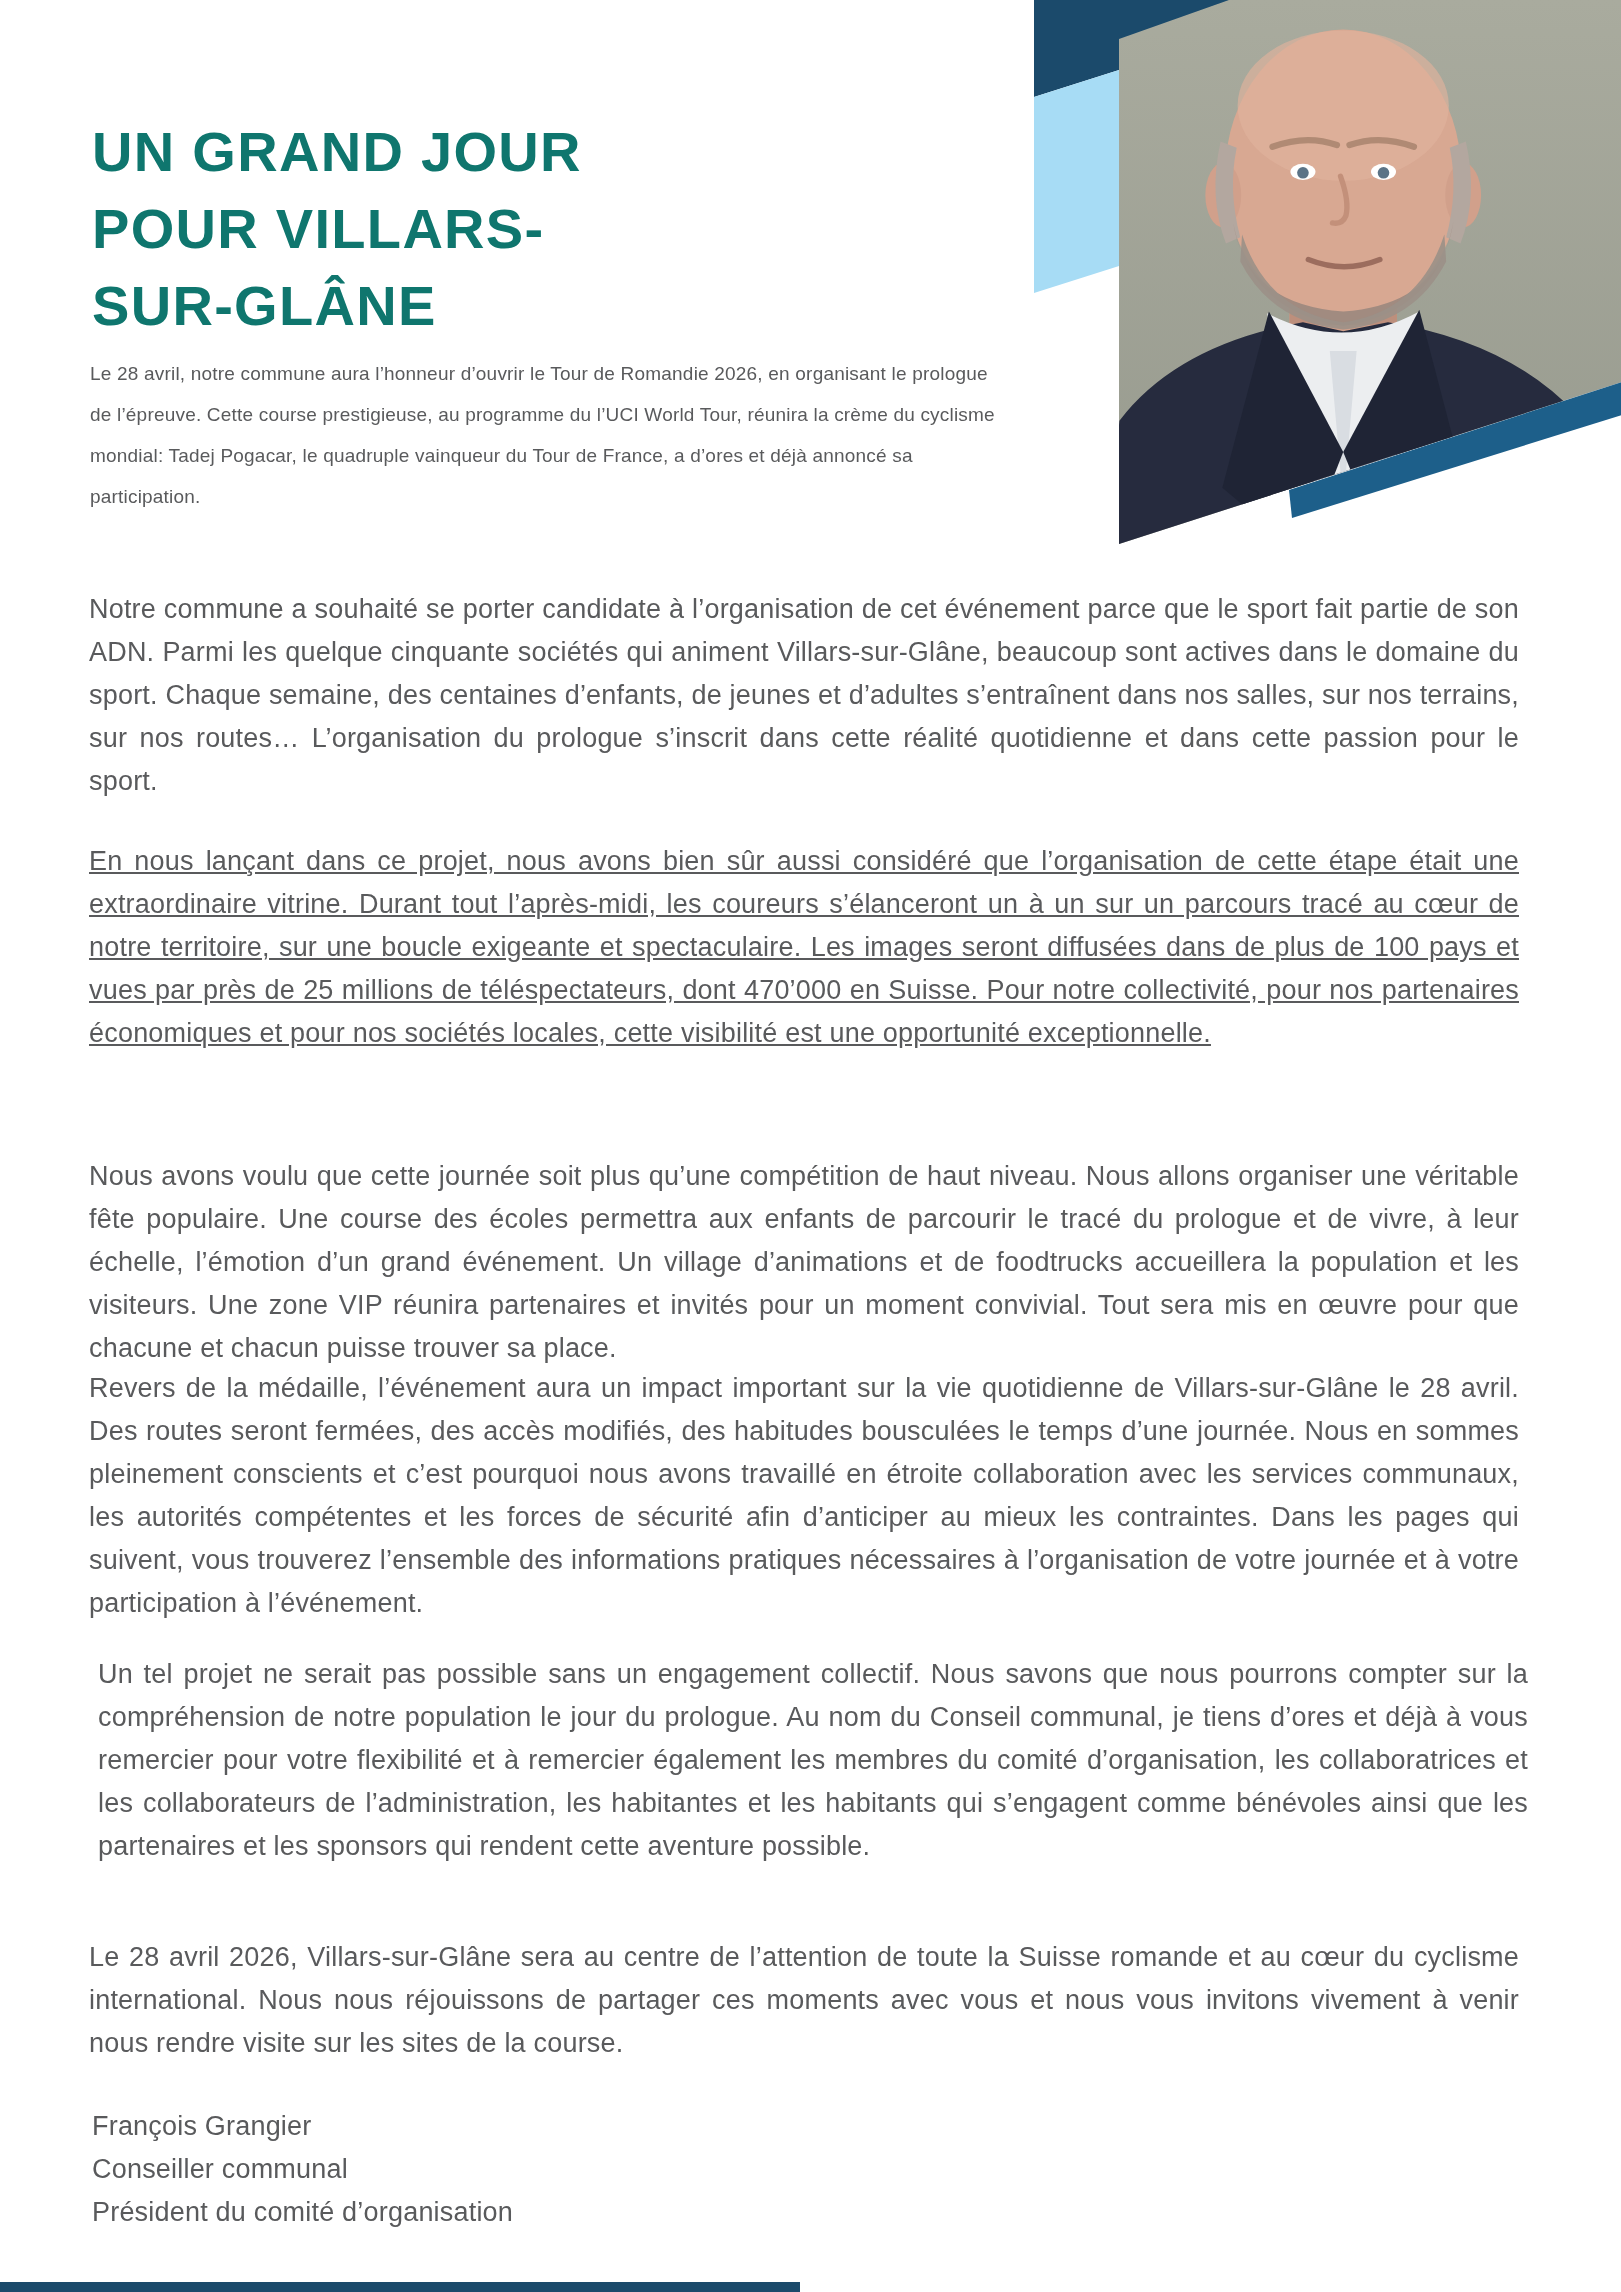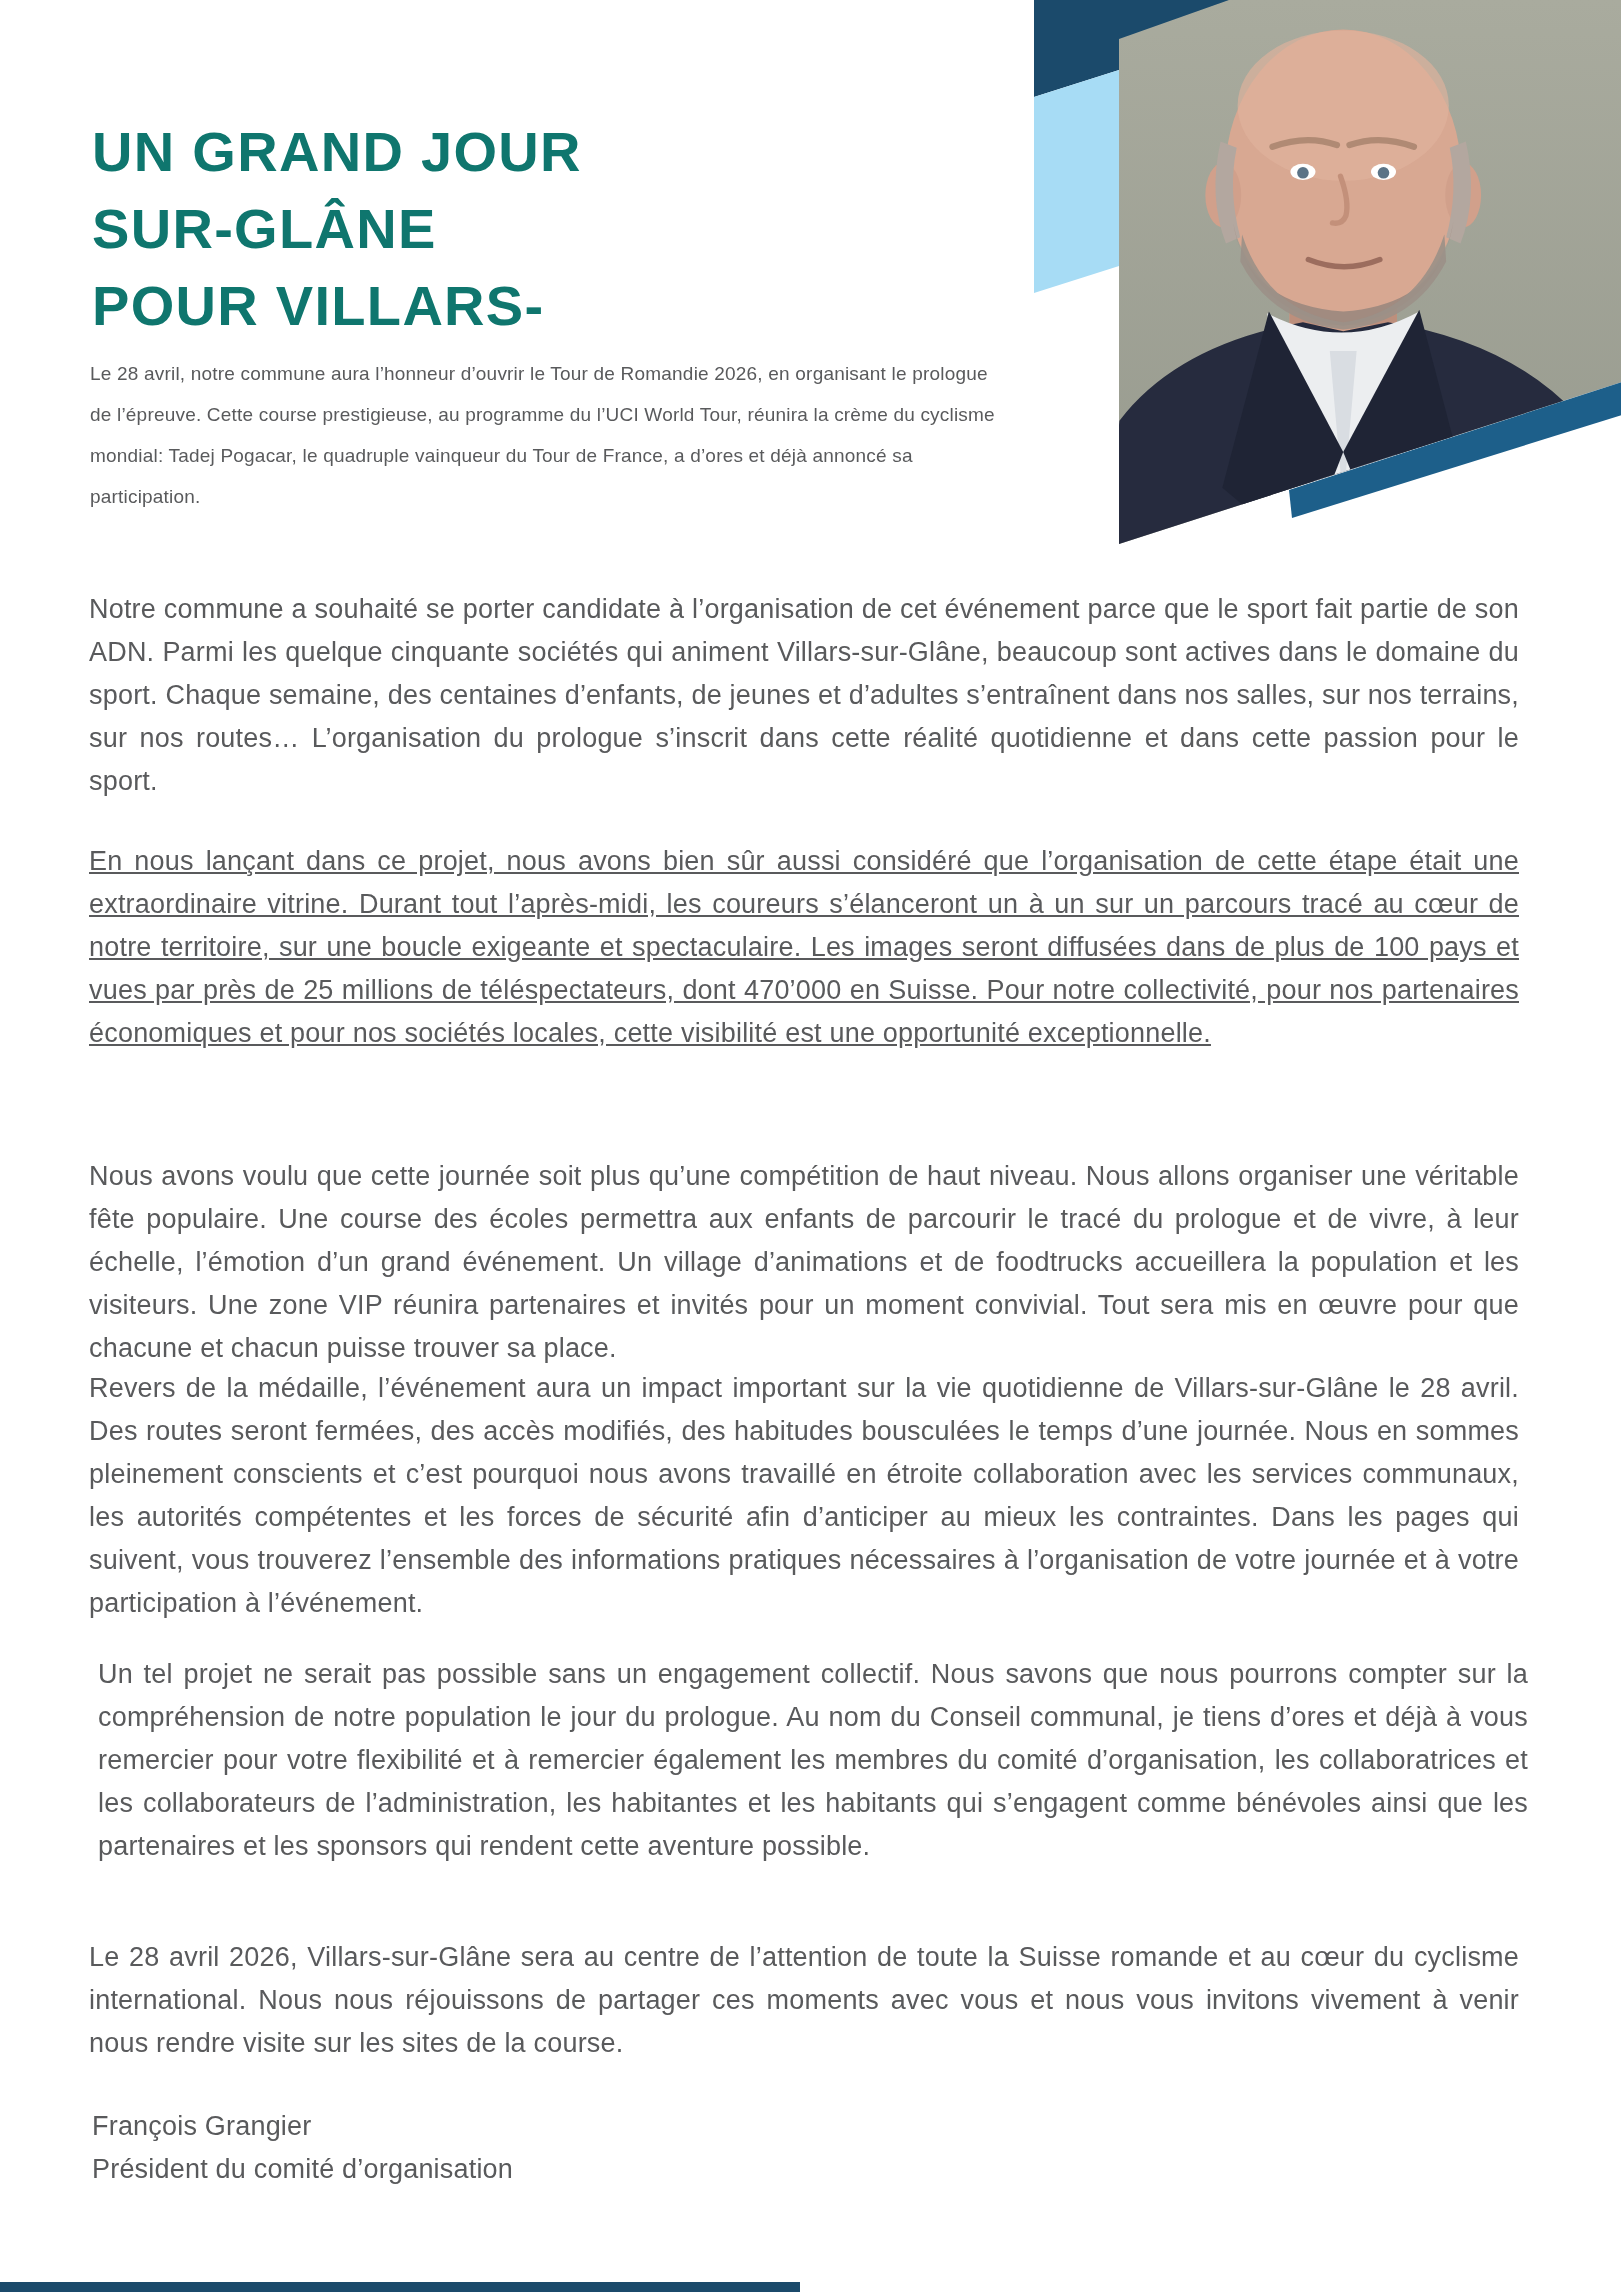--- a/index.html
+++ b/index.html
@@ -100,32 +100,33 @@
 
     <path d="M262 348 L210 545 L300 620 L345 505 Z" fill="#1f2435"></path>
     <path d="M430 346 L482 545 L392 620 L345 505 Z" fill="#1f2435"></path>
   </svg>
 </div>
 
 <div class="corner deco-band"></div>
 
 <h1 class="page-title">
   <span>UN GRAND JOUR</span>
+  <span>POUR VILLARS-</span>
   <span>SUR-GLÂNE</span>
-  <span>POUR VILLARS-</span>
 </h1>
 
 <p class="intro">Le 28 avril, notre commune aura l’honneur d’ouvrir le Tour de Romandie 2026, en organisant le prologue de l’épreuve. Cette course prestigieuse, au programme du l’UCI World Tour, réunira la crème du cyclisme mondial: Tadej Pogacar, le quadruple vainqueur du Tour de France, a d’ores et déjà annoncé sa participation.</p>
 
 <p class="bodyp p2">Notre commune a souhaité se porter candidate à l’organisation de cet événement parce que le sport fait partie de son ADN. Parmi les quelque cinquante sociétés qui animent Villars-sur-Glâne, beaucoup sont actives dans le domaine du sport. Chaque semaine, des centaines d’enfants, de jeunes et d’adultes s’entraînent dans nos salles, sur nos terrains, sur nos routes… L’organisation du prologue s’inscrit dans cette réalité quotidienne et dans cette passion pour le sport.</p>
 <p class="bodyp p3">En nous lançant dans ce projet, nous avons bien sûr aussi considéré que l’organisation de cette étape était une extraordinaire vitrine. Durant tout l’après-midi, les coureurs s’élanceront un à un sur un parcours tracé au cœur de notre territoire, sur une boucle exigeante et spectaculaire. Les images seront diffusées dans de plus de 100 pays et vues par près de 25 millions de téléspectateurs, dont 470’000 en Suisse. Pour notre collectivité, pour nos partenaires économiques et pour nos sociétés locales, cette visibilité est une opportunité exceptionnelle.</p>
 <p class="bodyp p4">Nous avons voulu que cette journée soit plus qu’une compétition de haut niveau. Nous allons organiser une véritable fête populaire. Une course des écoles permettra aux enfants de parcourir le tracé du prologue et de vivre, à leur échelle, l’émotion d’un grand événement. Un village d’animations et de foodtrucks accueillera la population et les visiteurs. Une zone VIP réunira partenaires et invités pour un moment convivial. Tout sera mis en œuvre pour que chacune et chacun puisse trouver sa place.</p>
 <p class="bodyp p5">Revers de la médaille, l’événement aura un impact important sur la vie quotidienne de Villars-sur-Glâne le 28 avril. Des routes seront fermées, des accès modifiés, des habitudes bousculées le temps d’une journée. Nous en sommes pleinement conscients et c’est pourquoi nous avons travaillé en étroite collaboration avec les services communaux, les autorités compétentes et les forces de sécurité afin d’anticiper au mieux les contraintes. Dans les pages qui suivent, vous trouverez l’ensemble des informations pratiques nécessaires à l’organisation de votre journée et à votre participation à l’événement.</p>
 <p class="bodyp p6">Un tel projet ne serait pas possible sans un engagement collectif. Nous savons que nous pourrons compter sur la compréhension de notre population le jour du prologue. Au nom du Conseil communal, je tiens d’ores et déjà à vous remercier pour votre flexibilité et à remercier également les membres du comité d’organisation, les collaboratrices et les collaborateurs de l’administration, les habitantes et les habitants qui s’engagent comme bénévoles ainsi que les partenaires et les sponsors qui rendent cette aventure possible.</p>
 <p class="bodyp p7">Le 28 avril 2026, Villars-sur-Glâne sera au centre de l’attention de toute la Suisse romande et au cœur du cyclisme international. Nous nous réjouissons de partager ces moments avec vous et nous vous invitons vivement à venir nous rendre visite sur les sites de la course.</p>
 
 <div class="signature">
   <div>François Grangier</div>
+  <div>Conseiller communal</div>
   <div>Président du comité d’organisation</div>
 </div>
 
 <div class="footer-bar"></div>
 
 
 </body></html>

